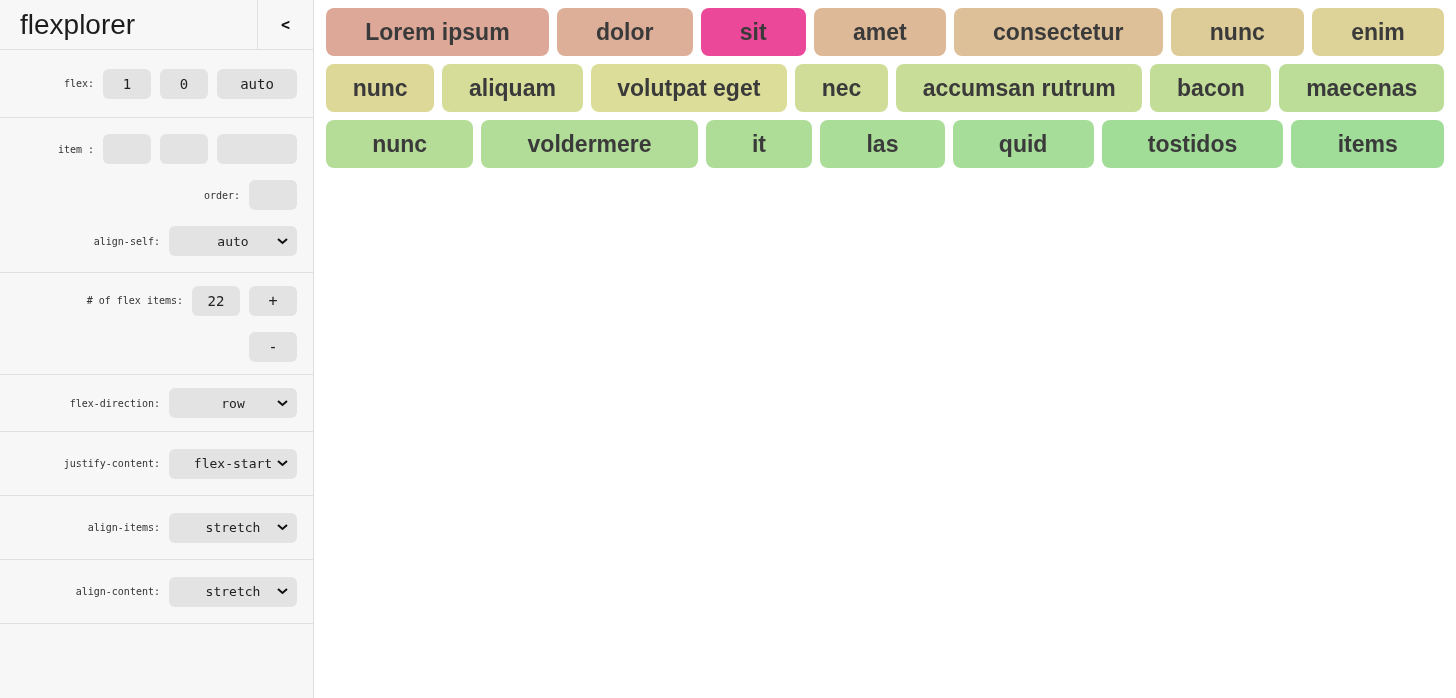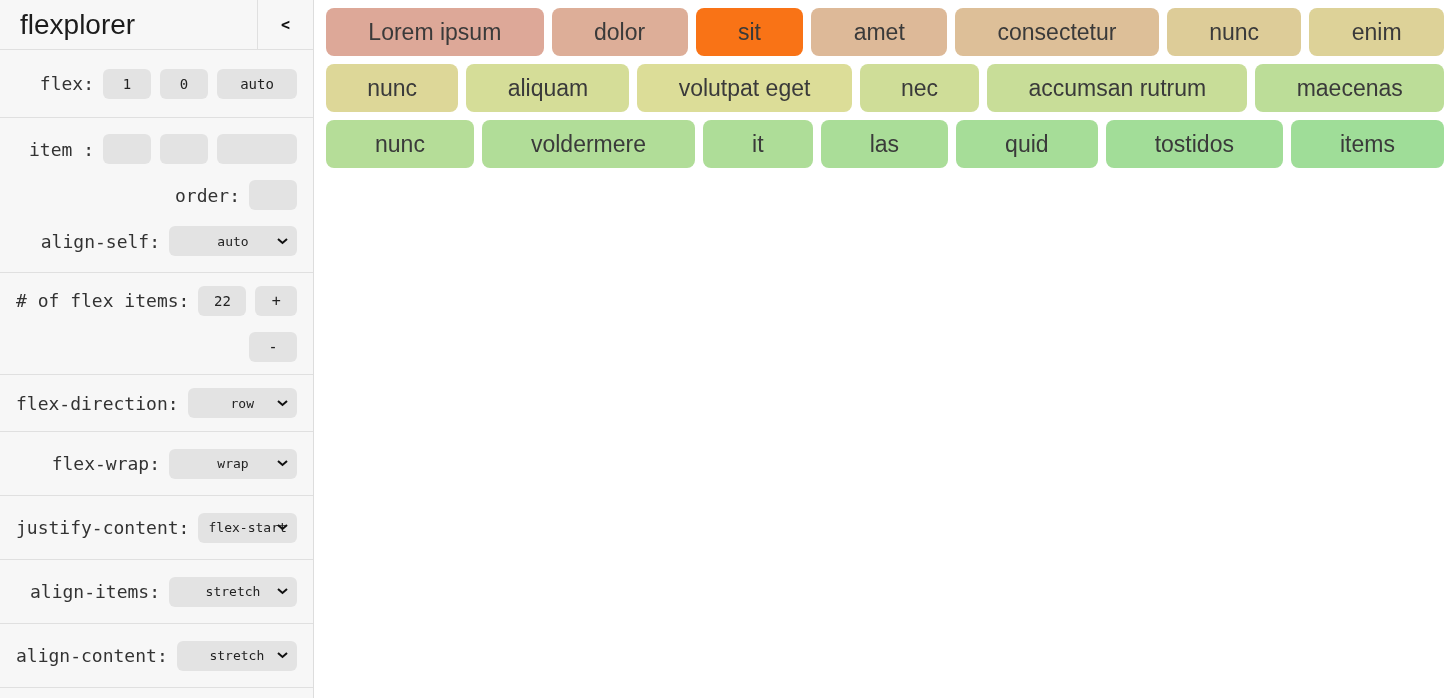--- a/index.html
+++ b/index.html
@@ -49,21 +49,21 @@
   .sec-direction { height: 57px; }
   .sec-wrap      { height: 64px; }
   .sec-justify   { height: 64px; padding-left: 16px; }
   .sec-alitems   { height: 64px; }
   .sec-alcontent { height: 64px; }
 
   .ctl-row {
     display: flex; align-items: center; justify-content: flex-end;
     gap: 9px;
   }
-  .lbl { font-size: 18px; color: #333333; white-space: nowrap; }
+  .lbl { font-size: 10px; color: #333333; white-space: nowrap; }
   .tin {
     background: #e3e3e3; border: none; border-radius: 6px;
     height: 30px; width: 48px;
     text-align: center; font-family: inherit; font-size: 14px; color: #222;
     outline: none; padding: 0 4px;
   }
   .tin.wide { width: 80px; }
   .sel {
     background: #e3e3e3; border-radius: 6px;
     height: 30px; width: 128px;
@@ -77,20 +77,21 @@
     width: 48px; height: 30px;
     font-family: inherit; font-size: 15px; color: #222;
     cursor: pointer; display: flex; align-items: center; justify-content: center;
   }
 
   
   .main {
     flex: 1; background: #ffffff;
     padding: 4px 8px;
     overflow: hidden;
+    font-weight: bold;
   }
   .flex-row { display: flex; width: 100%; }
   .item {
     flex: 1 0 auto;
     margin: 4px; height: 48px;
     padding: 0 24px;
     border-radius: 8px;
     display: flex; align-items: center; justify-content: center;
     font-size: 23px; color: #3a3a3a;
     cursor: pointer; white-space: nowrap;
@@ -159,33 +160,20 @@
         <span>row</span>
         <span class="chev">
           <svg width="11" height="7" viewBox="0 0 11 7">
               <path d="M1 1l4.5 4L10 1" stroke="#111" stroke-width="2" fill="none"></path>
             </svg>
         </span>
       </div>
     </div>
   </div>
 
-  <div class="sb-section sec-wrap">
-    <div class="ctl-row">
-      <span class="lbl">flex-wrap:</span>
-      <div class="sel">
-        <span>wrap</span>
-        <span class="chev">
-          <svg width="11" height="7" viewBox="0 0 11 7">
-              <path d="M1 1l4.5 4L10 1" stroke="#111" stroke-width="2" fill="none"></path>
-            </svg>
-        </span>
-      </div>
-    </div>
-  </div>
 
   <div class="sb-section sec-justify">
     <div class="ctl-row">
       <span class="lbl">justify-content:</span>
       <div class="sel">
         <span>flex-start</span>
         <span class="chev">
           <svg width="11" height="7" viewBox="0 0 11 7">
               <path d="M1 1l4.5 4L10 1" stroke="#111" stroke-width="2" fill="none"></path>
             </svg>
@@ -221,32 +209,33 @@
       </div>
     </div>
   </div>
 
 </div>
 
 <div class="main">
     <div class="flex-row">
       <div class="item" style="background: rgb(221, 168, 152);">Lorem ipsum</div>
       <div class="item" style="background: rgb(221, 174, 152);">dolor</div>
-      <div class="item" style="background: #f97316;">sit</div>
+      <div class="item" style="background: #ec4899;">sit</div>
       <div class="item" style="background: rgb(221, 185, 152);">amet</div>
       <div class="item" style="background: rgb(221, 191, 152);">consectetur</div>
       <div class="item" style="background: rgb(221, 204, 152);">nunc</div>
       <div class="item" style="background: rgb(221, 210, 152);">enim</div>
     </div>
     <div class="flex-row">
       <div class="item" style="background: rgb(221, 215, 152);">nunc</div>
       <div class="item" style="background: rgb(213, 221, 152);">aliquam</div>
       <div class="item" style="background: rgb(220, 221, 152);">volutpat eget</div>
       <div class="item" style="background: rgb(207, 221, 152);">nec</div>
       <div class="item" style="background: rgb(200, 221, 152);">accumsan rutrum</div>
+      <div class="item" style="background: rgb(193, 221, 152);">bacon</div>
       <div class="item" style="background: rgb(188, 221, 152);">maecenas</div>
     </div>
     <div class="flex-row">
       <div class="item" style="background: rgb(181, 221, 152);">nunc</div>
       <div class="item" style="background: rgb(177, 221, 152);">voldermere</div>
       <div class="item" style="background: rgb(174, 221, 152);">it</div>
       <div class="item" style="background: rgb(170, 221, 152);">las</div>
       <div class="item" style="background: rgb(166, 221, 152);">quid</div>
       <div class="item" style="background: rgb(162, 221, 152);">tostidos</div>
       <div class="item" style="background: rgb(159, 221, 152);">items</div>

